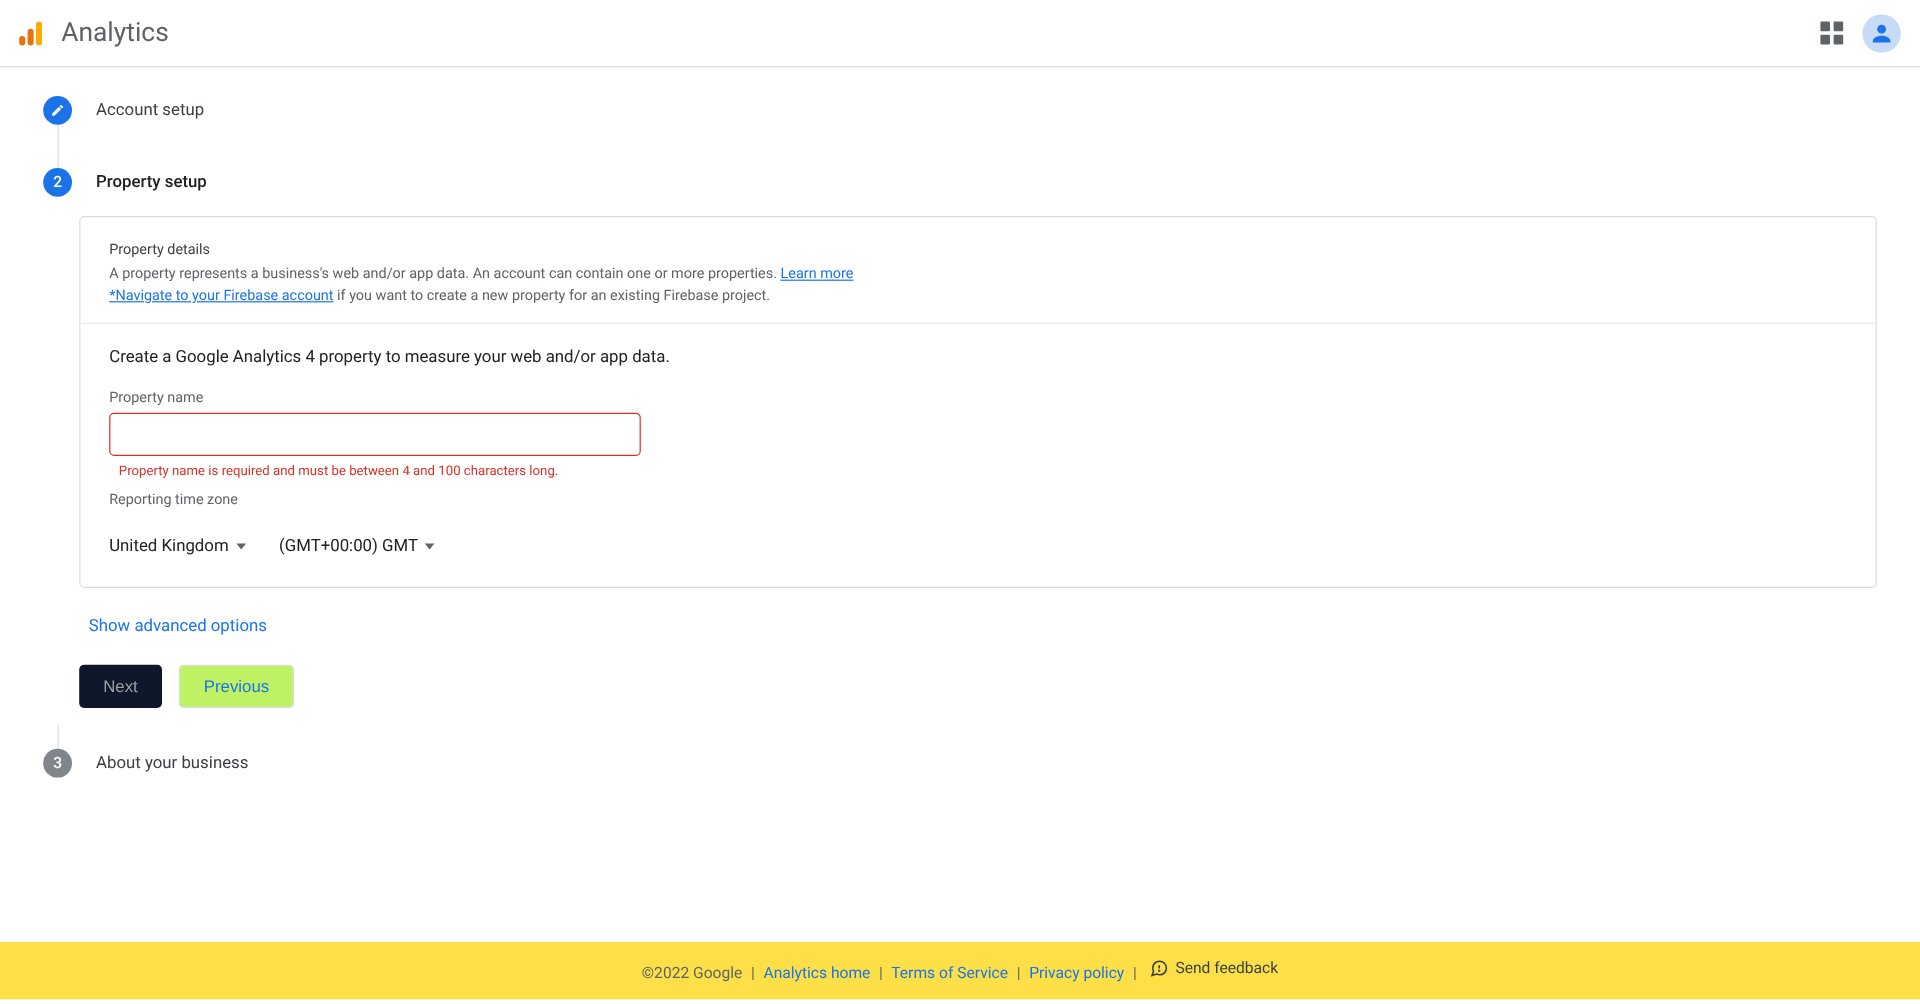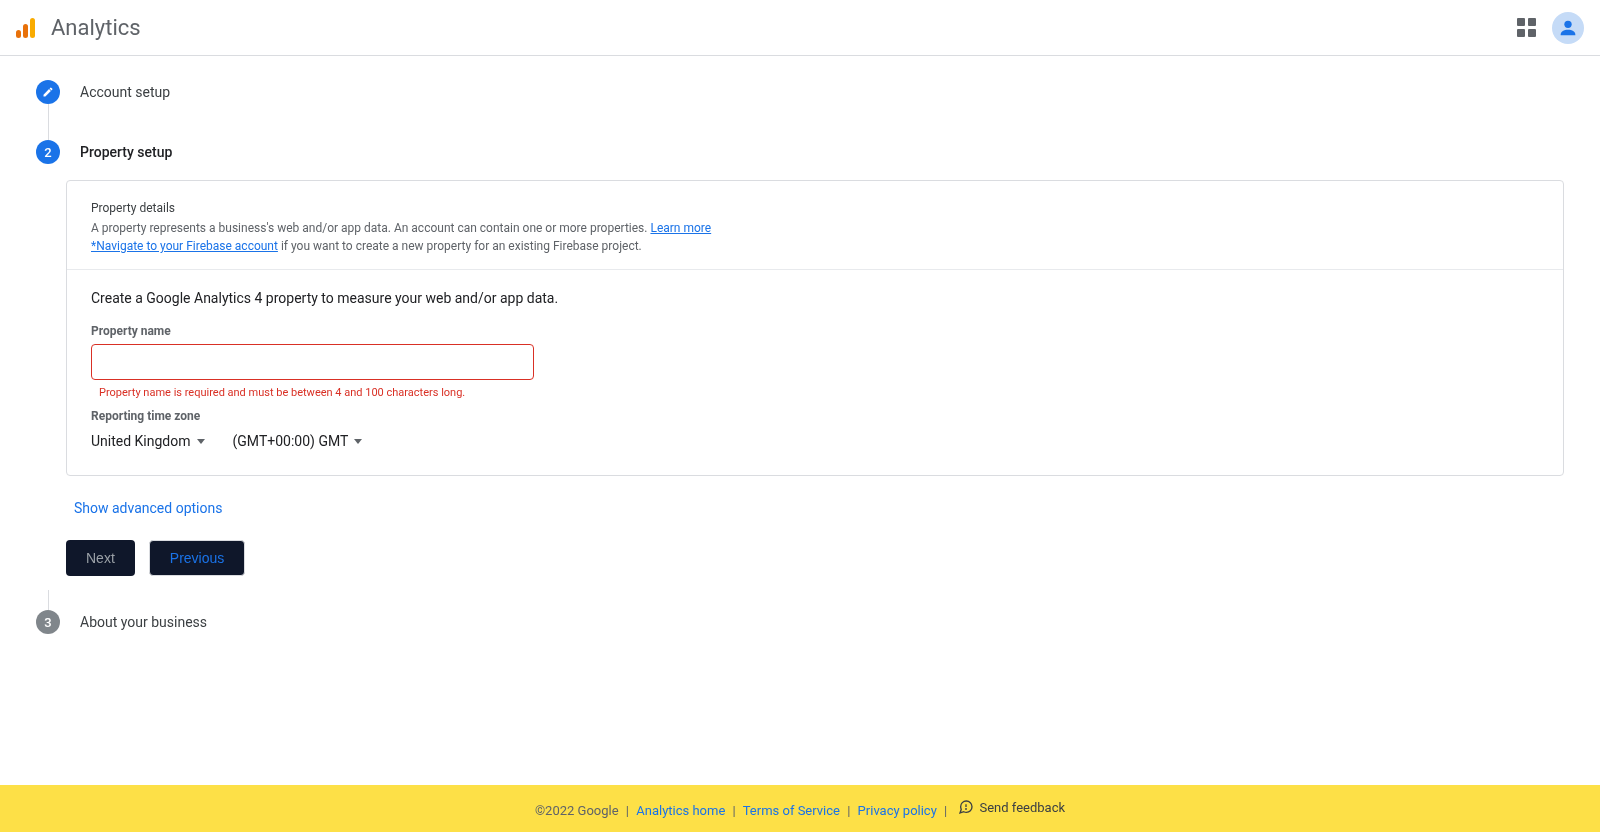--- a/index.html
+++ b/index.html
@@ -32,35 +32,35 @@
 
     
     .card-wrap { margin-left: 30px; margin-top: 16px; }
     .card { border: 1px solid #dadce0; border-radius: 4px; background: #fff; }
     .card-top { padding: 20px 24px 14px 24px; border-bottom: 1px solid #e8eaed; }
     .card-top-title { font-size: 12px; color: #3c4043; margin-bottom: 4px; }
     .card-top-desc { font-size: 12px; color: #5f6368; line-height: 1.5; }
     .card-top-desc a { color: #1a73e8; text-decoration: underline; }
     .card-body { padding: 20px 24px 24px 24px; }
     .card-body-heading { font-size: 14px; color: #202124; margin-bottom: 18px; }
-    .field-label { font-size: 12px; color: #5f6368; margin-bottom: 6px; font-weight: bold; }
+    .field-label { font-size: 12px; color: #5f6368; margin-bottom: 6px; }
     .text-input { width: 443px; max-width: 100%; height: 36px; border: 1px solid #d93025; border-radius: 4px; outline: none; padding: 0 10px; font-size: 14px; }
     .error-text { font-size: 11px; color: #d93025; margin-top: 6px; margin-left: 8px; }
     .section { margin-top: 10px; }
-    .dropdown-row { display: flex; gap: 28px; margin-top: 8px; }
+    .dropdown-row { display: flex; gap: 28px; margin-top: 22px; }
     .dropdown { display: inline-flex; align-items: center; gap: 6px; font-size: 14px; color: #202124; cursor: pointer; padding: 2px 0; }
     .caret { width: 0; height: 0; border-left: 4px solid transparent; border-right: 4px solid transparent; border-top: 5px solid #5f6368; }
     .hint-text { font-size: 12px; color: #5f6368; margin-top: 30px; }
 
     .advanced-link { color: #1a73e8; font-size: 14px; cursor: pointer; margin: 24px 0 24px 8px; display: inline-block; }
 
     .button-row { display: flex; gap: 14px; margin-left: 0; margin-bottom: 24px; }
     .btn { height: 36px; padding: 0 20px; font-size: 14px; border-radius: 4px; cursor: pointer; display: inline-flex; align-items: center; justify-content: center; }
     .btn-next { background: #0f172a; color: #9aa0a6; border: none; cursor: not-allowed; }
-    .btn-prev { background: #0f172a; border: 1px solid #dadce0; color: #1a73e8; }
+    .btn-prev { background: #bef264; border: 1px solid #dadce0; color: #1a73e8; }
 
     
     .footer { background: #fde047; padding: 14px 0; text-align: center; font-size: 13px; color: #5f6368; }
     .footer a { color: #1a73e8; text-decoration: none; }
     .footer .sep { margin: 0 4px; color: #5f6368; }
     .feedback { display: inline-flex; align-items: center; gap: 5px; color: #3c4043; cursor: pointer; margin-left: 4px; }
     .feedback-icon { width: 16px; height: 16px; }
 
     .pencil-icon { width: 12px; height: 12px; }
   </style>

